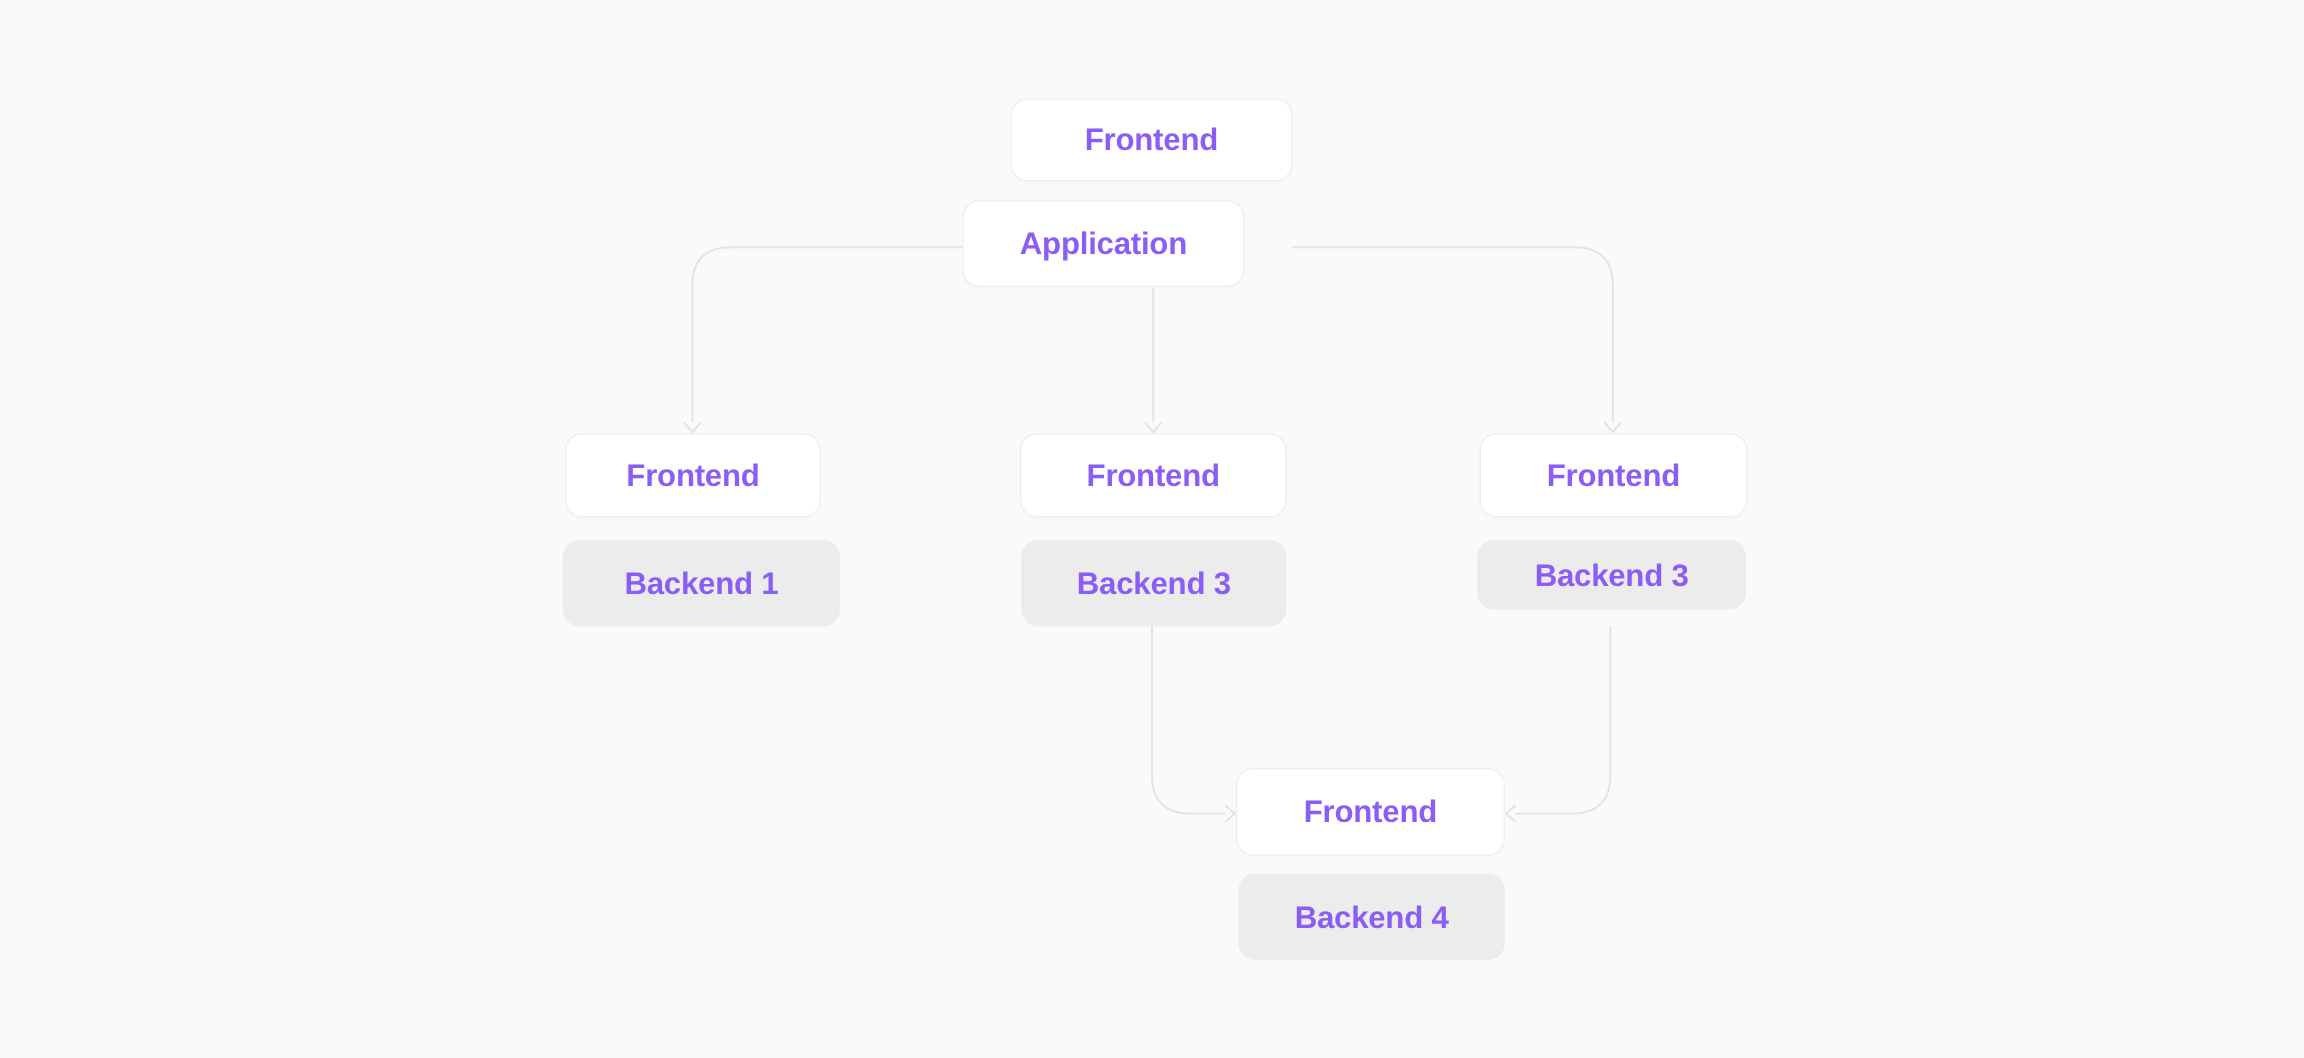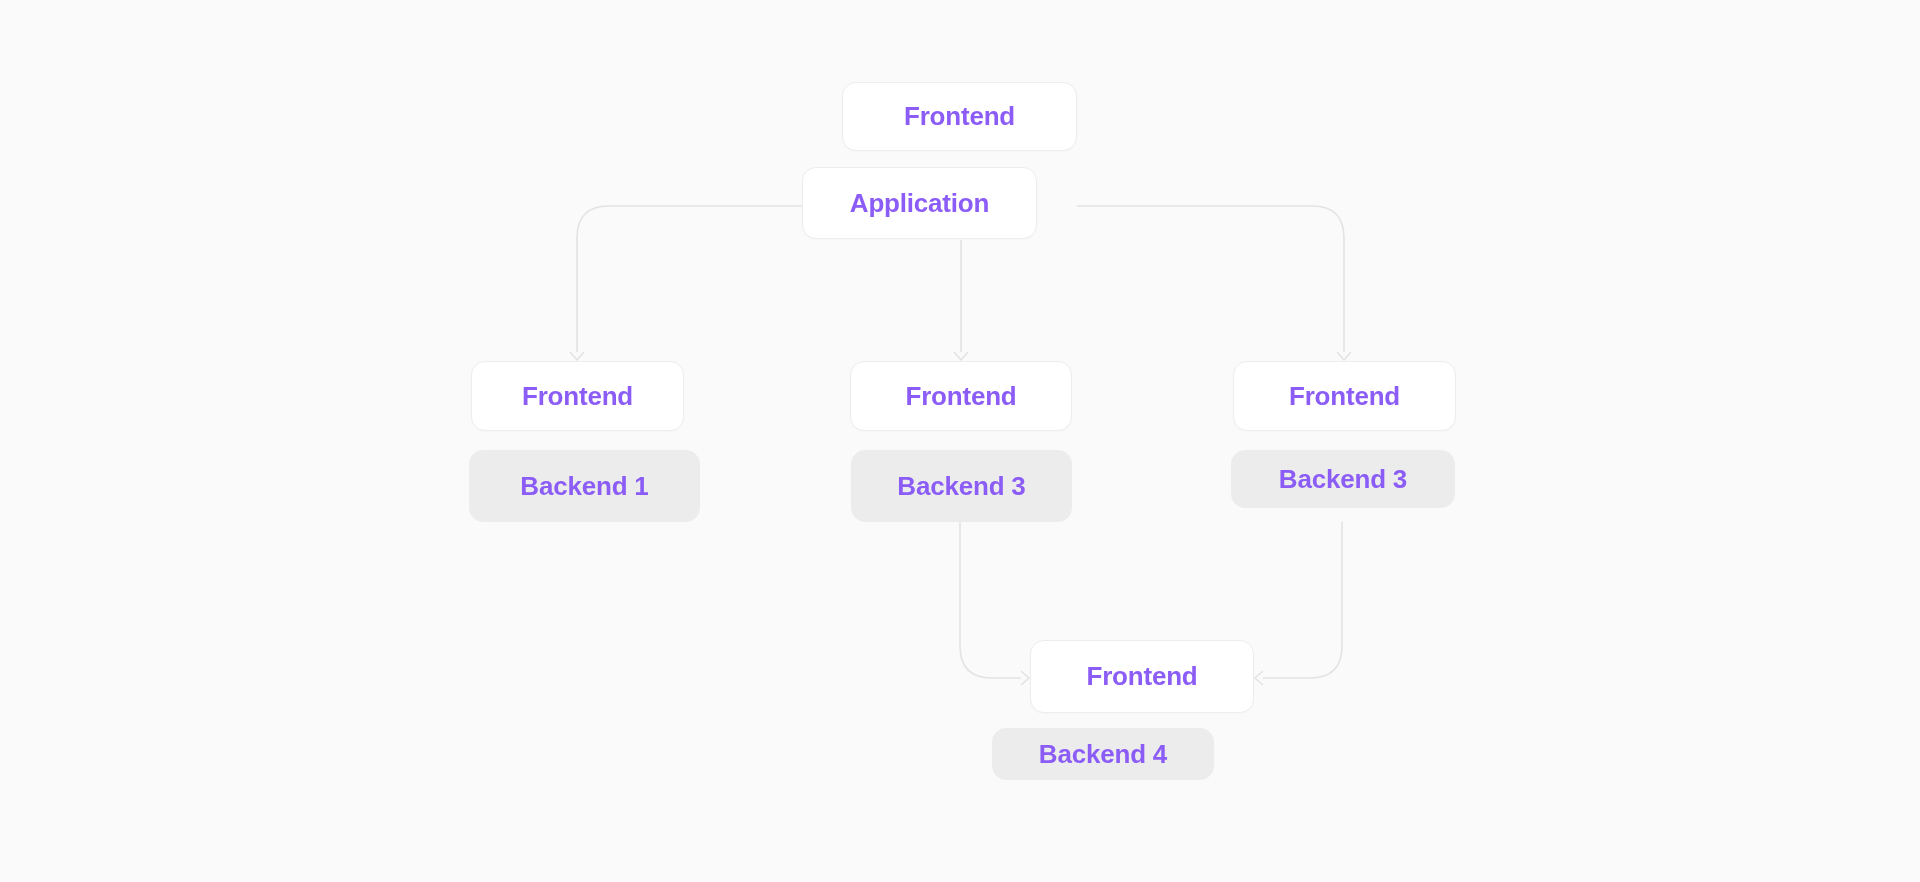--- a/index.html
+++ b/index.html
@@ -93,17 +93,17 @@
       </div>
       <div class="node frontend" style="left: 1233px; top: 361px; width: 223px; height: 70px;">
         <span class="label">Frontend</span>
       </div>
       <div class="node backend" style="left: 1231px; top: 450px; width: 224px; height: 58px;">
         <span class="label">Backend 3</span>
       </div>
       <div class="node frontend" style="left: 1030px; top: 640px; width: 224px; height: 73px;">
         <span class="label">Frontend</span>
       </div>
-      <div class="node backend" style="left: 992px; top: 728px; width: 222px; height: 52px;">
+      <div class="node backend" style="left: 1032px; top: 728px; width: 222px; height: 72px;">
         <span class="label">Backend 4</span>
       </div>
     </div>
 </div>
 
 </body></html>

